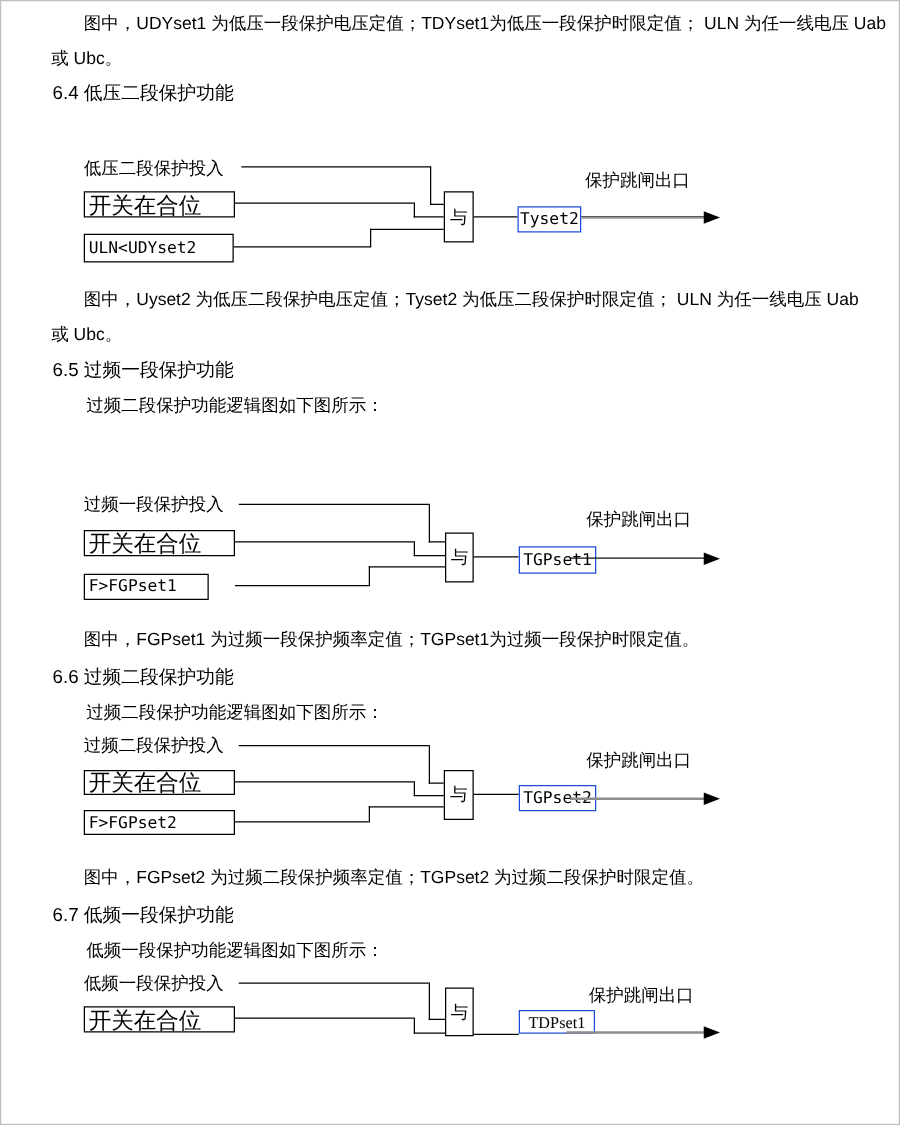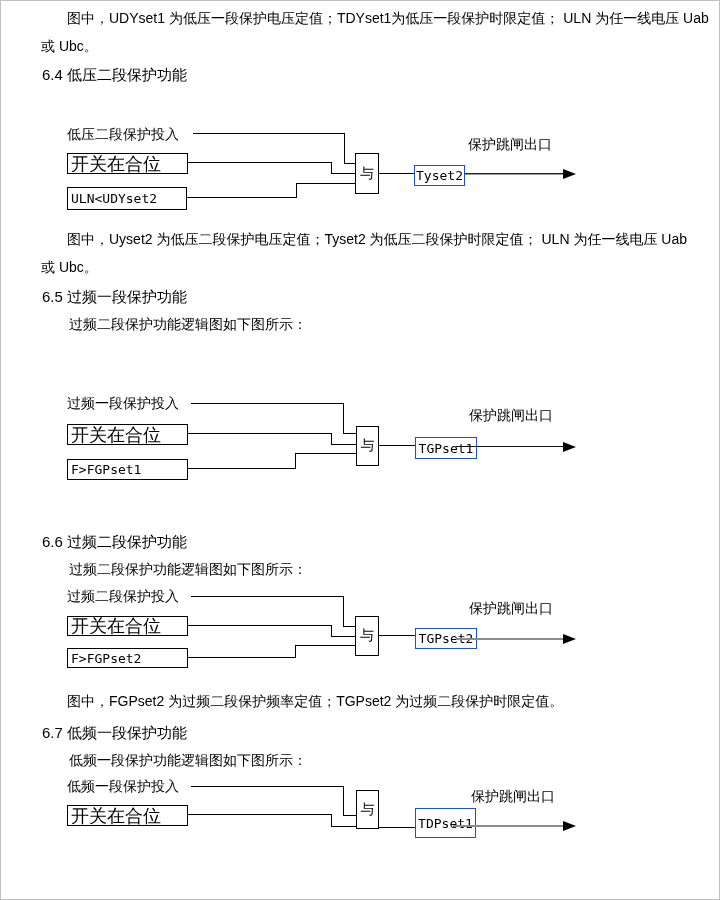--- a/index.html
+++ b/index.html
@@ -72,34 +72,35 @@
     <div class="t" style="left:66px;top:394px;">过频一段保护投入</div>
     <div class="hl" style="left:190px;top:402px;width:152px;"></div>
     <div class="vl" style="left:342px;top:402px;height:31px;"></div>
     <div class="hl" style="left:342px;top:432px;width:13px;"></div>
 
     <div class="box" style="left:66px;top:423px;width:121px;height:21px;">开关在合位</div>
     <div class="hl" style="left:187px;top:432px;width:143px;"></div>
     <div class="vl" style="left:330px;top:432px;height:12px;"></div>
     <div class="hl" style="left:330px;top:443px;width:25px;"></div>
 
-    <div class="box mono" style="left:66px;top:458px;width:121px;height:21px;">F&gt;FGPset1</div>
+    <div class="box mono" style="left:66px;top:458px;width:100px;height:21px;">F&gt;FGPset1</div>
     <div class="hl" style="left:187px;top:467px;width:107px;"></div>
     <div class="vl" style="left:294px;top:452px;height:16px;"></div>
     <div class="hl" style="left:294px;top:452px;width:61px;"></div>
 
     <div class="gate" style="left:355px;top:425px;width:23px;height:40px;">与</div>
     <div class="hl" style="left:378px;top:444px;width:36px;"></div>
     <div class="delay" style="left:414px;top:436px;width:62px;height:22px;">TGPset1</div>
 
     <div class="t" style="left:468px;top:406px;">保护跳闸出口</div>
     <div class="arrow-black" style="left:455px;top:445px;width:110px;"></div>
     <div class="ahead" style="left:562px;top:441px;"></div>
   </div>
 
+  <div class="t" style="left:66px;top:502px;">图中，FGPset1 为过频一段保护频率定值；TGPset1为过频一段保护时限定值。</div>
 
   <div class="t heading" style="left:41px;top:533px;">6.6 过频二段保护功能</div>
   <div class="t" style="left:68px;top:560px;">过频二段保护功能逻辑图如下图所示：</div>
 
   <div>
     <div class="t" style="left:66px;top:587px;">过频二段保护投入</div>
     <div class="hl" style="left:190px;top:595px;width:152px;"></div>
     <div class="vl" style="left:342px;top:595px;height:31px;"></div>
     <div class="hl" style="left:342px;top:625px;width:13px;"></div>
 
@@ -133,20 +134,20 @@
     <div class="vl" style="left:342px;top:785px;height:30px;"></div>
     <div class="hl" style="left:342px;top:814px;width:13px;"></div>
 
     <div class="box" style="left:66px;top:804px;width:121px;height:21px;">开关在合位</div>
     <div class="hl" style="left:187px;top:813px;width:143px;"></div>
     <div class="vl" style="left:330px;top:813px;height:13px;"></div>
     <div class="hl" style="left:330px;top:825px;width:25px;"></div>
 
     <div class="gate" style="left:355px;top:789px;width:23px;height:39px;">与</div>
     <div class="hl" style="left:378px;top:826px;width:36px;"></div>
-    <div class="delay" style="left:414px;top:807px;width:61px;height:30px;">TDPset1</div>
+    <div class="delay" style="left:414px;top:807px;width:61px;height:19px;font-family:Liberation Serif, serif;">TDPset1</div>
 
     <div class="t" style="left:470px;top:787px;">保护跳闸出口</div>
     <div class="arrow-gray" style="left:452px;top:824px;width:113px;"></div>
     <div class="ahead" style="left:562px;top:820px;"></div>
   </div>
 
 </div>
 
 </body></html>

